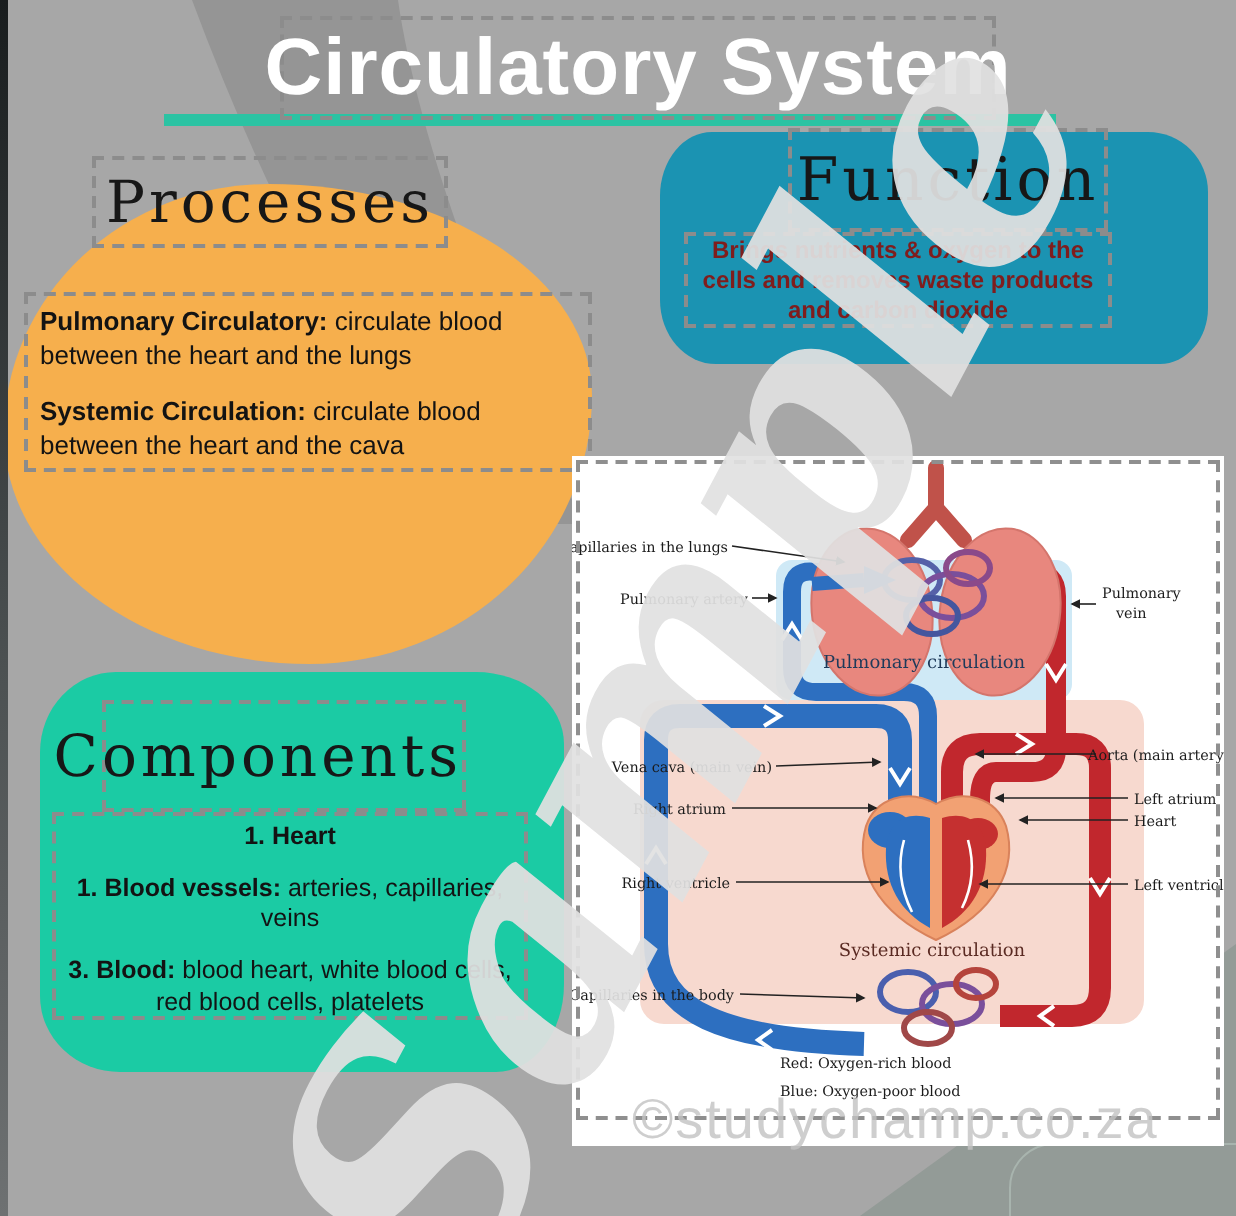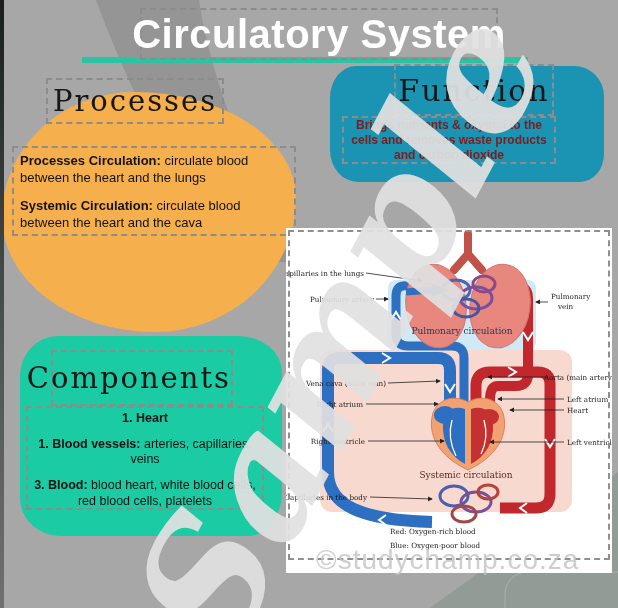--- a/index.html
+++ b/index.html
@@ -82,21 +82,21 @@
   <div class="title-underline"></div>
   <div class="title-box marquee">
     <div class="title-text">Circulatory System</div>
   </div>
 
   <div class="blob blob-processes"></div>
   <div class="marquee proc-head">
     <span class="hand">Processes</span>
   </div>
   <div class="marquee proc-body">
-    <p><b>Processes Circulation:</b><span> circulate blood between the heart and the lungs</span></p>
+    <p><b>Pulmonary Circulatory:</b><span> circulate blood between the heart and the lungs</span></p>
     <p><b>Systemic Circulation:</b><span> circulate blood between the heart and the cava</span></p>
   </div>
 
   <div class="blob blob-function"></div>
   <div class="marquee func-head">
     <span class="hand">Function</span>
   </div>
   <div class="marquee func-body">
     <span>Brings nutrients &amp; oxygen to the cells and removes waste products and carbon dioxide</span>
   </div>

